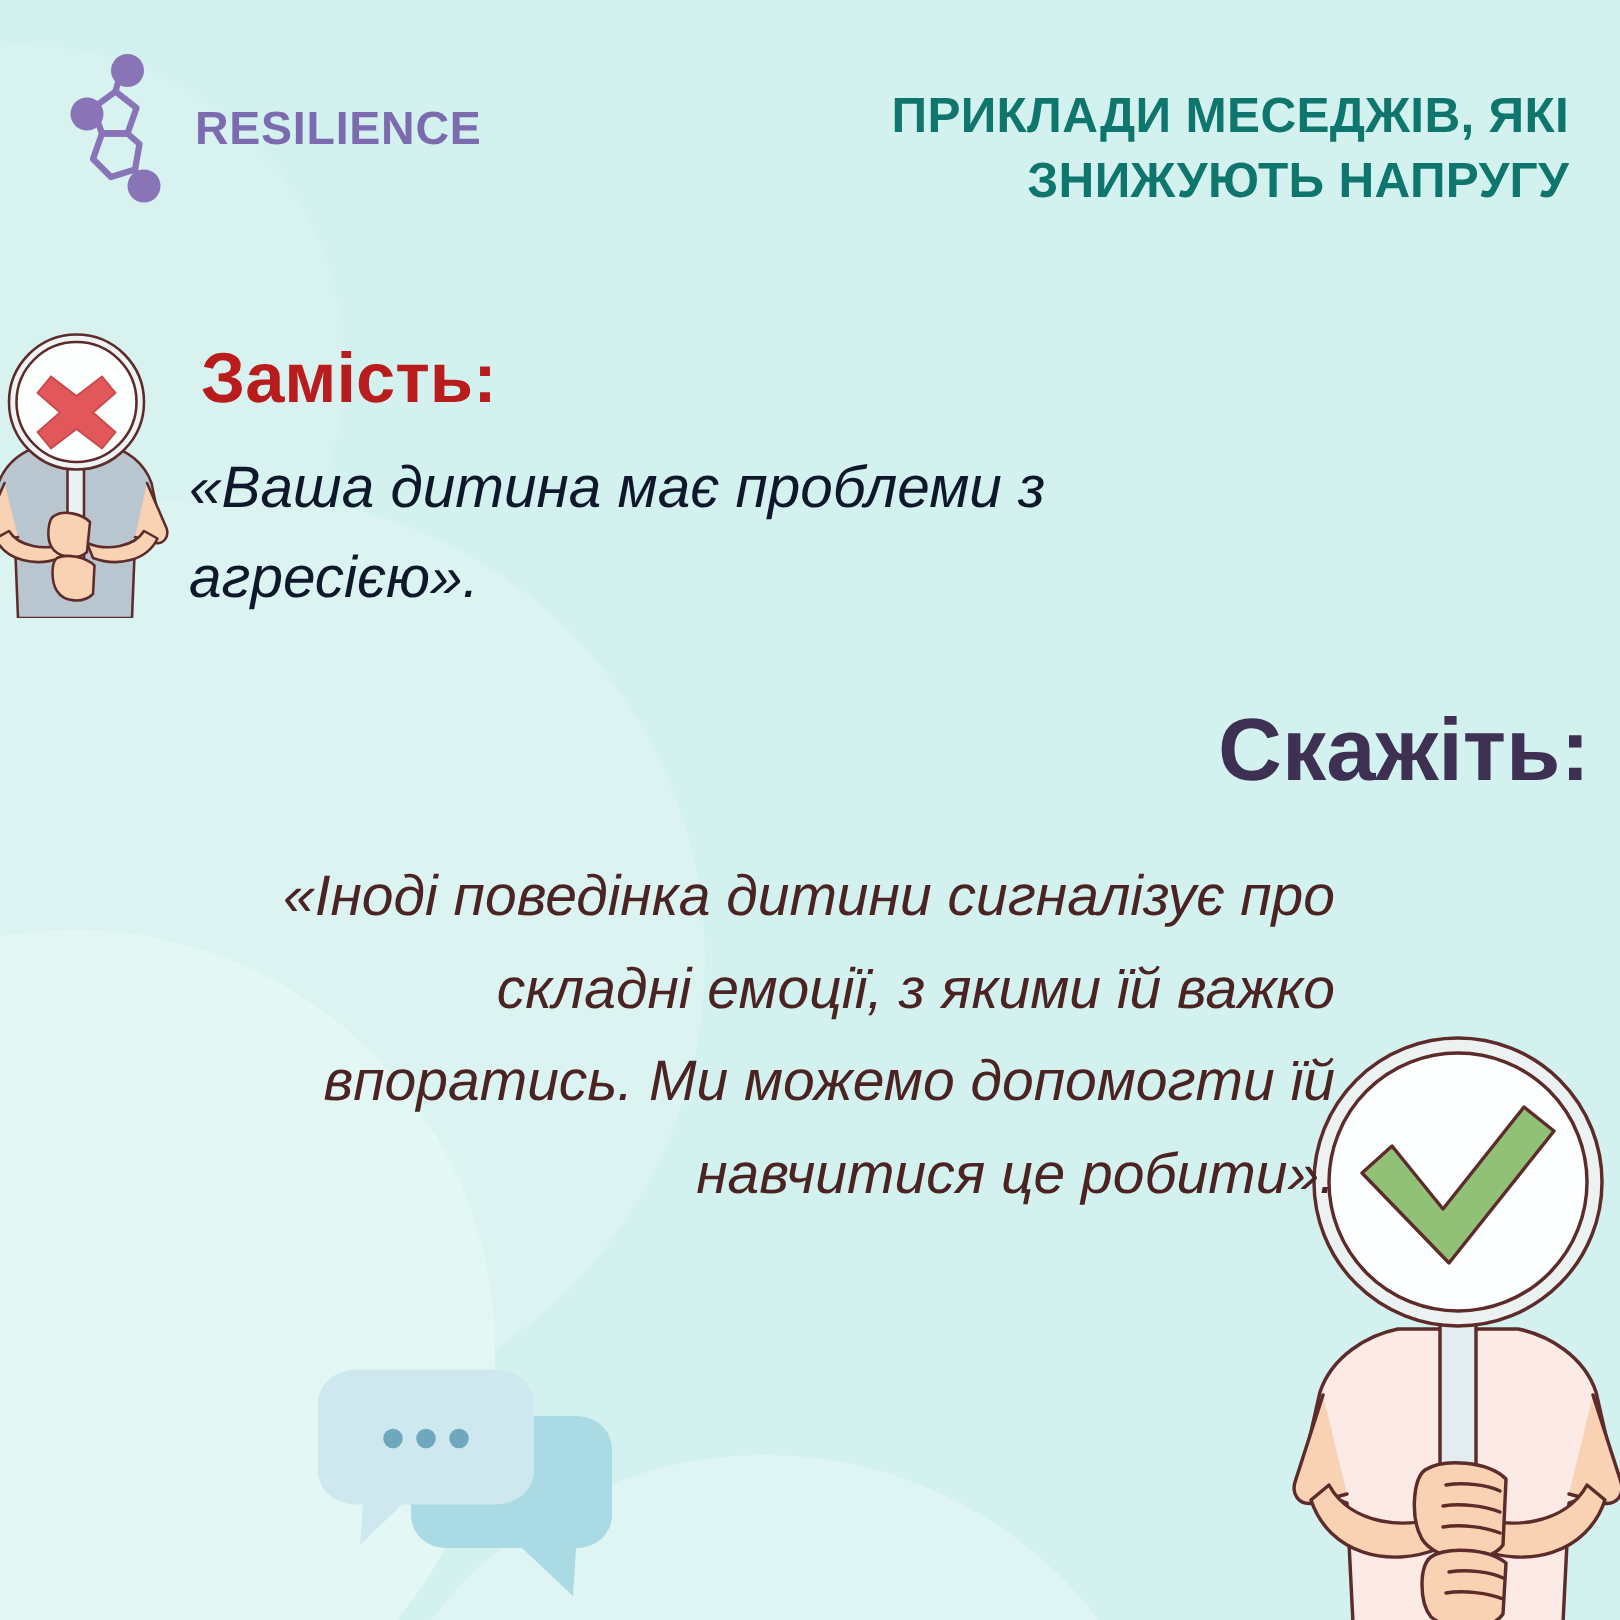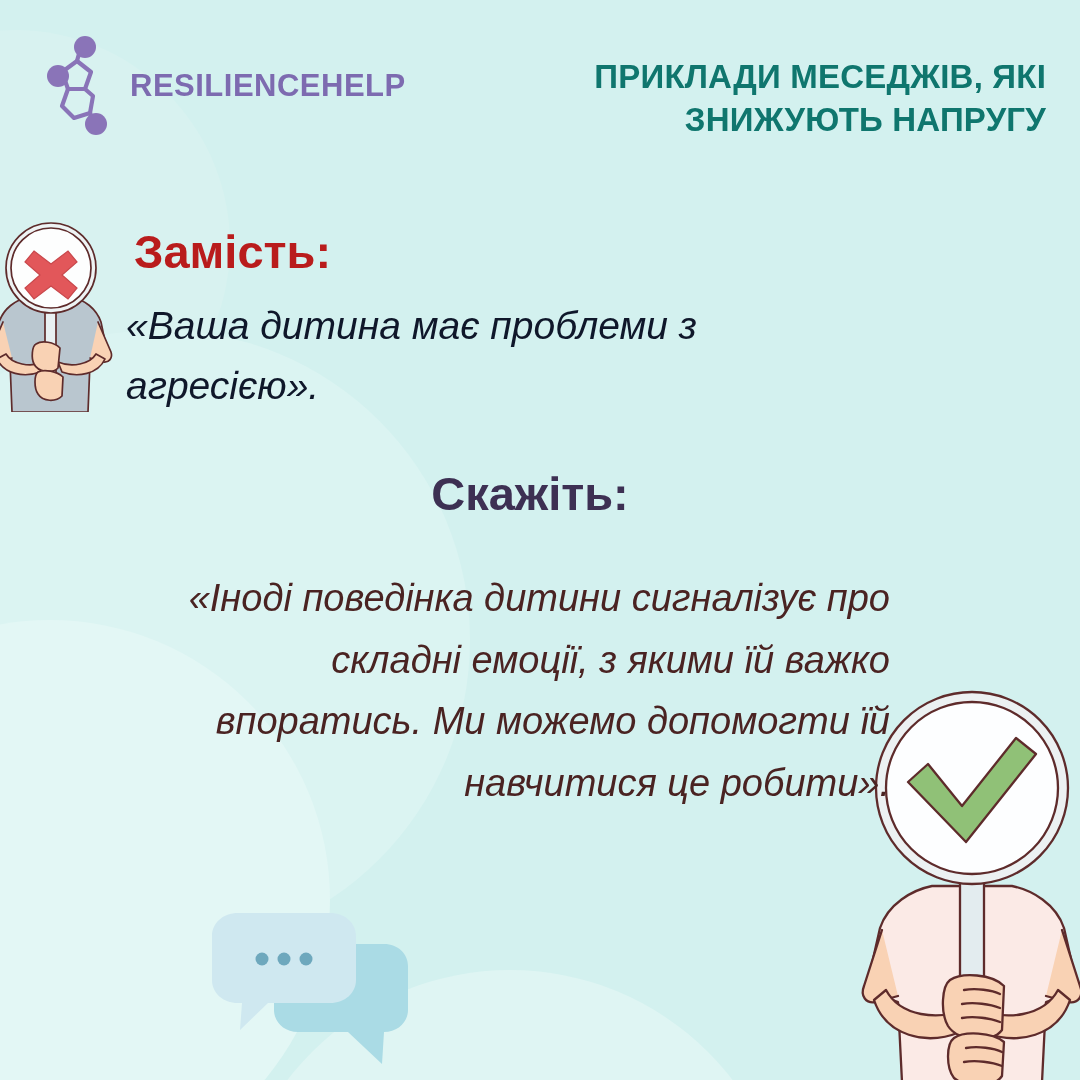--- a/index.html
+++ b/index.html
@@ -48,22 +48,22 @@
   }
   .instead-body {
     position:absolute; left:126px; top:296px; width:700px; z-index:6;
     font-size:39px; line-height:1.55; font-style:italic;
     color:#0f172a;
   }
 
   
   .say-heading {
     position:absolute; left:0; right:0; top:466px; z-index:6;
-    text-align:center;
-    font-weight:bold; font-size:47px; letter-spacing:0px;
+    text-align:right;
+    font-weight:bold; font-size:59px; letter-spacing:0px;
     color:#3d3053;
     padding-right:20px;
   }
   .say-body {
     position:absolute; left:150px; width:740px; top:568px; z-index:6;
     text-align:right;
     font-size:38px; line-height:1.62; font-style:italic;
     color:#4a2322;
   }
 
@@ -93,21 +93,20 @@
         <path d="M33 25 L36 14"></path>
         <path d="M46 77 L49 86"></path>
       </g>
       <circle cx="41" cy="11" r="11" fill="#8a74b8"></circle>
       <circle cx="14" cy="40" r="11" fill="#8a74b8"></circle>
       <circle cx="52" cy="88" r="11" fill="#8a74b8"></circle>
     </svg>
   </span>
   <span class="logo-text">
     <span>RESILIENCE</span>
-    <span>HELP</span>
   </span>
 </div>
 
 <div class="header-title">ПРИКЛАДИ МЕСЕДЖІВ, ЯКІ ЗНИЖУЮТЬ НАПРУГУ</div>
 
 <div class="instead-heading">Замість:</div>
 <div class="instead-body"> «Ваша дитина має проблеми з агресією».</div>
 
 <div class="fig-left">
   <svg viewBox="0 0 150 190" width="150" height="190" aria-hidden="true">

